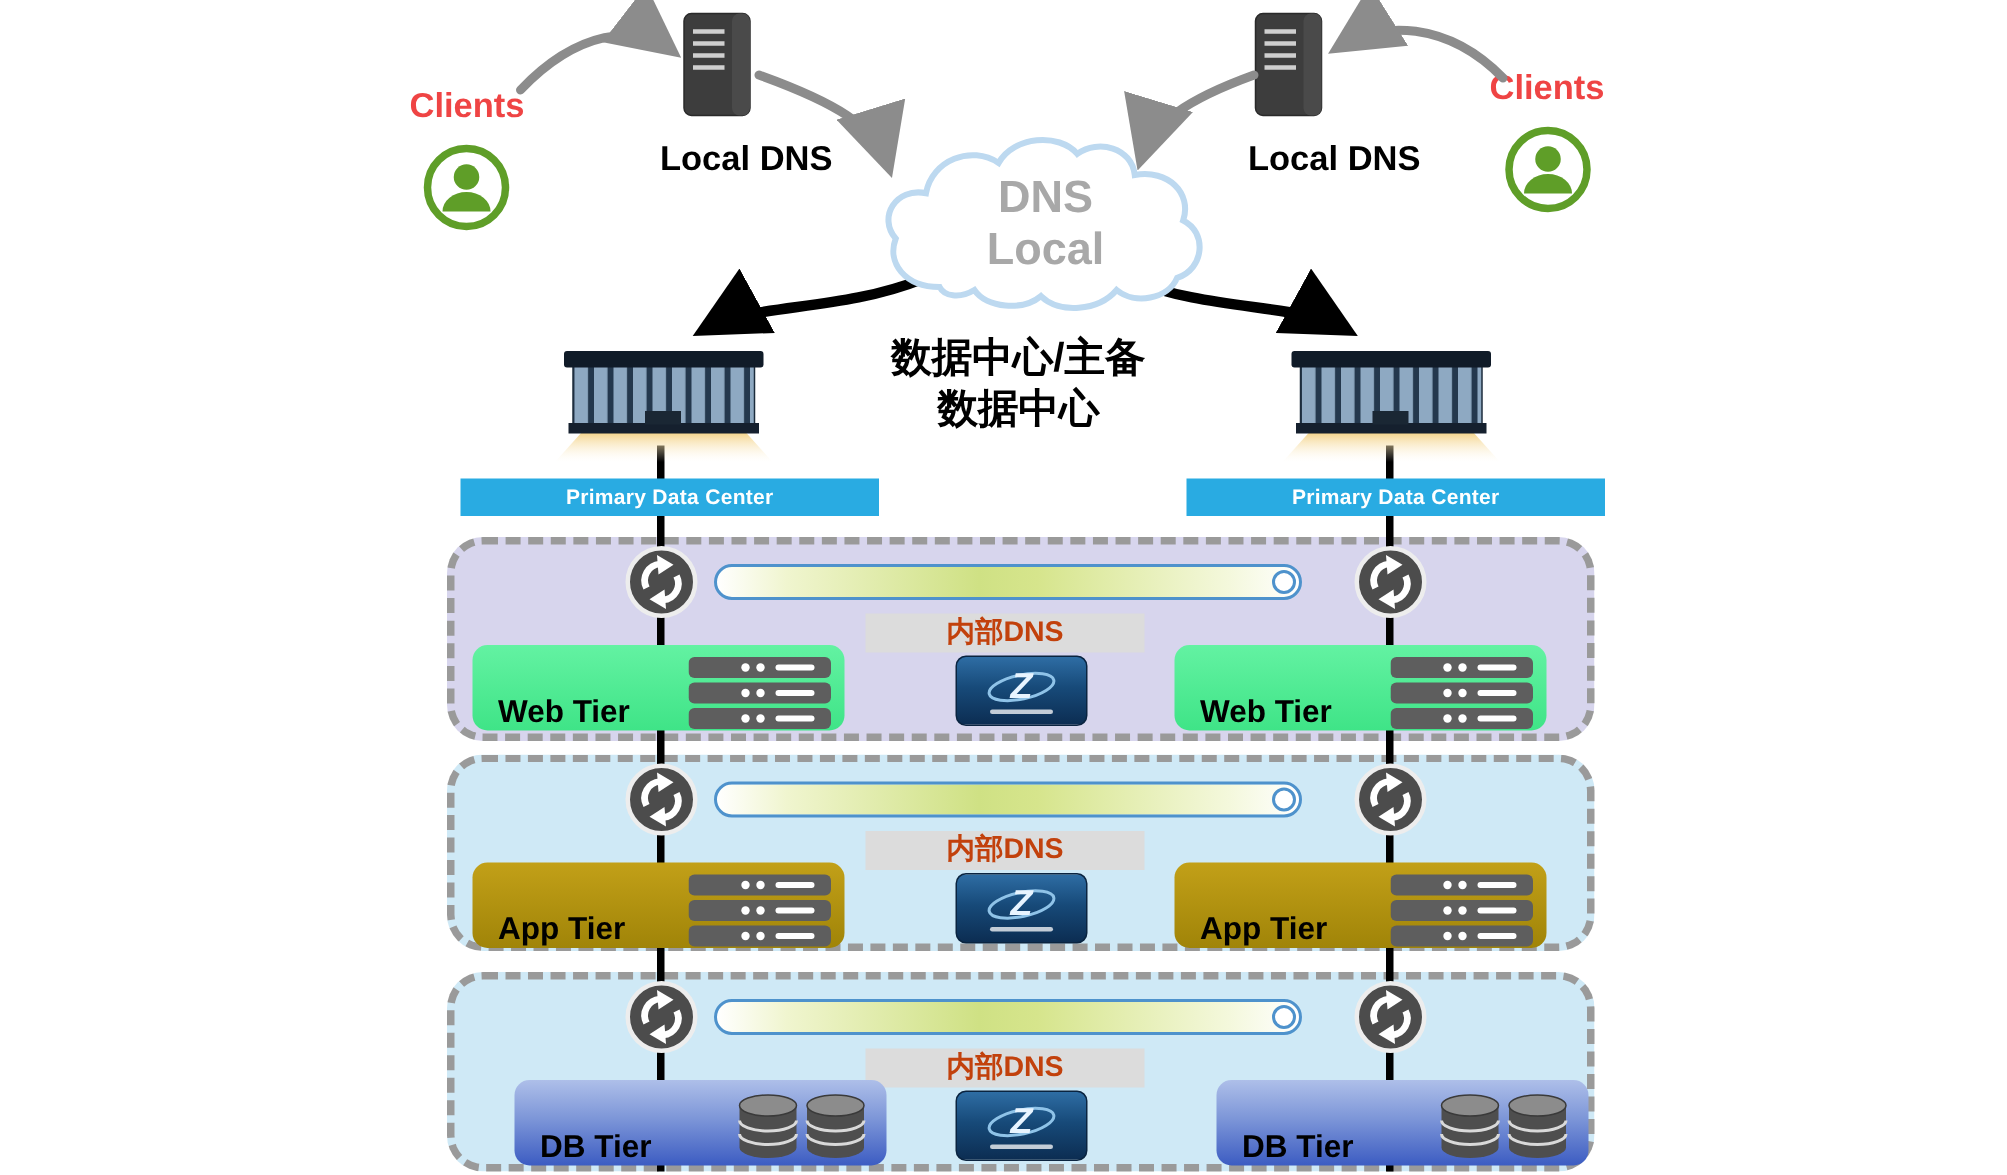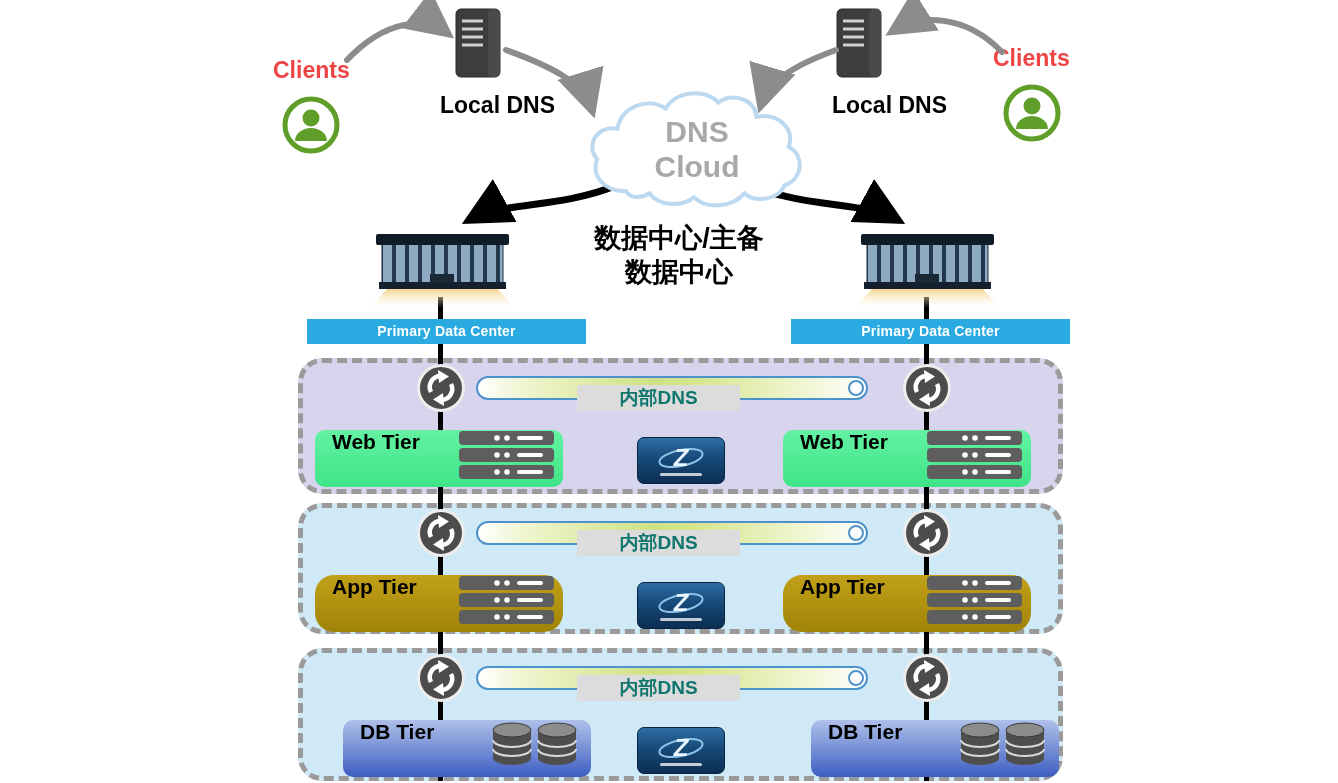--- a/index.html
+++ b/index.html
@@ -40,29 +40,29 @@
   .tier.t2{top:503px;height:131px;background:#cfe9f6;}
   .tier.t3{top:648px;height:133px;background:#cfe9f6;}
 
   .sync{position:absolute;top:0;width:50px;height:50px;z-index:3;}
   .sync.sl{left:113px;} .sync.sr{left:599px;}
 
   .pill{position:absolute;left:173px;top:13px;width:388px;height:20px;border:2px solid #4e92cc;border-radius:12px;
         background:linear-gradient(90deg,#ffffff 0%,#f0f5cf 12%,#cfe184 45%,#d6e58c 55%,#f4f8dc 88%,#ffffff 100%);z-index:3;}
   .pill-dot{position:absolute;right:2px;top:2px;width:12px;height:12px;border-radius:50%;background:#fff;border:2px solid #4e92cc;}
 
-  .dnslabel{position:absolute;left:274px;top:22px;width:163px;height:26px;background:#dcdcdc;color:#0f766e;
+  .dnslabel{position:absolute;left:274px;top:46px;width:186px;height:26px;background:#dcdcdc;color:#c2410c;
             font-weight:bold;font-size:19px;text-align:center;line-height:26px;z-index:3;}
 
-  .tbox{position:absolute;top:67px;width:248px;height:57px;border-radius:10px;display:flex;align-items:flex-start;z-index:3;}
+  .tbox{position:absolute;top:67px;width:248px;height:57px;border-radius:10px;display:flex;align-items:flex-end;z-index:3;}
   .tbox.left{left:12px;} .tbox.right{left:480px;}
   .tbox .lbl{font-size:21px;font-weight:bold;color:#000;padding-left:17px;flex:1;}
   .tbox .icon{width:95px;height:50px;margin-right:9px;flex:0 0 auto;}
   .tbox.web{background:linear-gradient(180deg,#63f2a2,#3fe487);}
-  .tbox.app{background:linear-gradient(180deg,#c2a018,#a08408);border-radius:19px;}
+  .tbox.app{background:linear-gradient(180deg,#c2a018,#a08408);}
   .tbox.db{background:linear-gradient(180deg,#aebfe9 0%,#7d96d8 45%,#3c5cc2 100%);margin-left:28px;}
 
   .appliance{position:absolute;left:334px;top:74px;width:86px;height:45px;border-radius:7px;z-index:3;
              background:linear-gradient(180deg,#2e6da4 0%,#174a79 45%,#0c2d52 100%);
              border:1px solid #0a2440;display:flex;flex-direction:column;align-items:center;justify-content:center;}
   .appliance .zwrap{position:relative;width:56px;height:26px;display:flex;align-items:center;justify-content:center;}
   .appliance .z{font-size:24px;font-weight:900;font-style:italic;color:#e8f4ff;line-height:24px;z-index:2;}
   .appliance .swoosh{position:absolute;left:0;top:0;z-index:1;}
   .appliance .brandbar{width:42px;height:3px;border-radius:2px;background:rgba(255,255,255,.75);margin-top:2px;}
 </style>
@@ -173,21 +173,21 @@
       <use href="#sym-server"></use>
     </svg>
   <div class="localdns-label" style="left:395px;top:92px">Local DNS</div>
 
   <div class="cloud">
     <svg viewBox="0 0 230 132" width="232" height="134">
       <path d="M45,104 C22,104 10,88 16,72 C4,58 16,38 36,42 C40,20 66,10 84,22 C94,4 124,2 136,16 C150,6 172,12 174,30 C196,26 212,42 206,60 C222,68 220,92 202,98 C196,112 174,116 162,106 C150,120 124,122 112,110 C100,120 76,118 68,106 C58,112 48,110 45,104 Z" fill="#ffffff" stroke="#bdd9f0" stroke-width="4"></path>
     </svg>
     <div class="cloud-text">
       <div>DNS</div>
-      <div>Cloud</div>
+      <div>Local</div>
     </div>
   </div>
 
   <svg class="tower" style="left:836px;top:8px">
       <use href="#sym-server"></use>
     </svg>
   <div class="localdns-label" style="left:787px;top:92px">Local DNS</div>
 
   <div class="clients-label" style="left:993px;top:45px">Clients</div>
   <svg class="person" style="left:1002px;top:83px">

